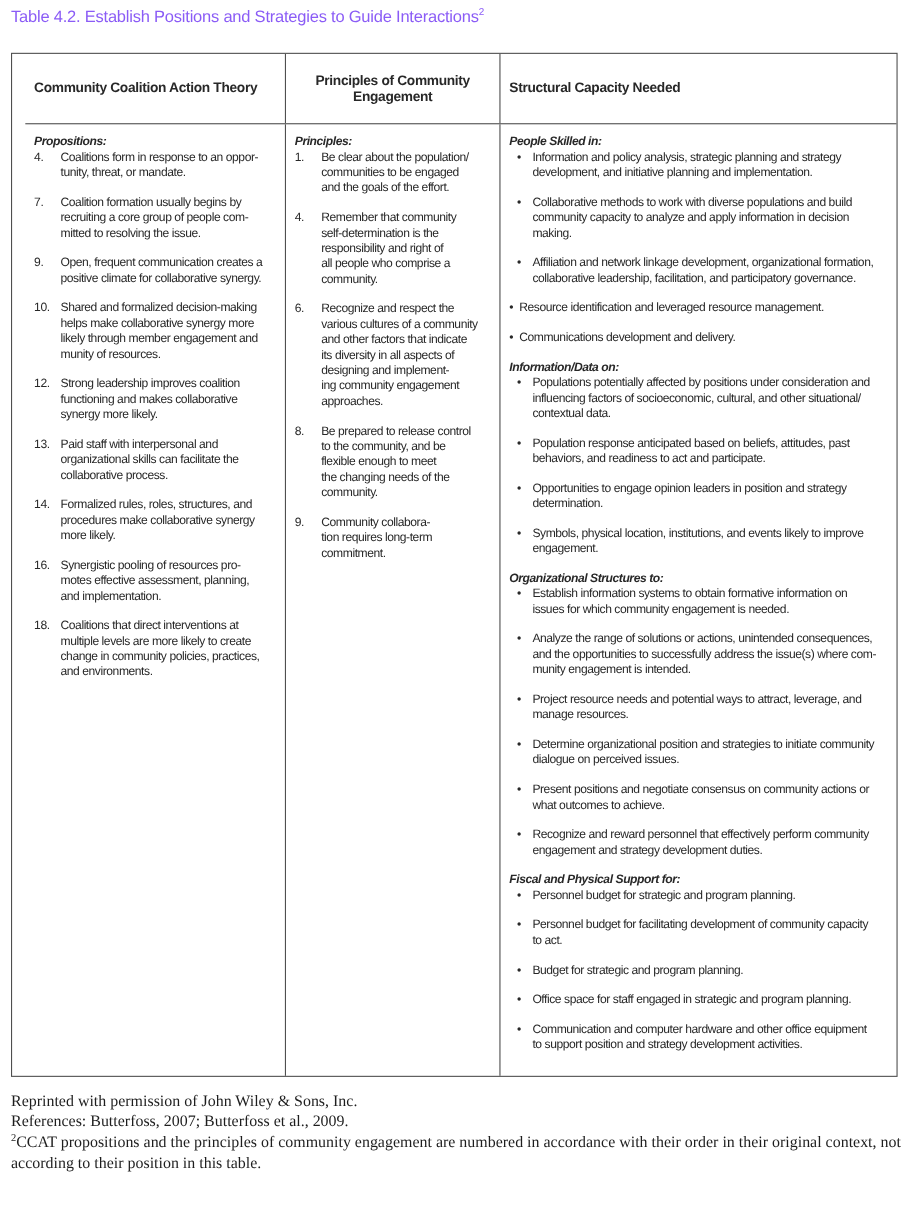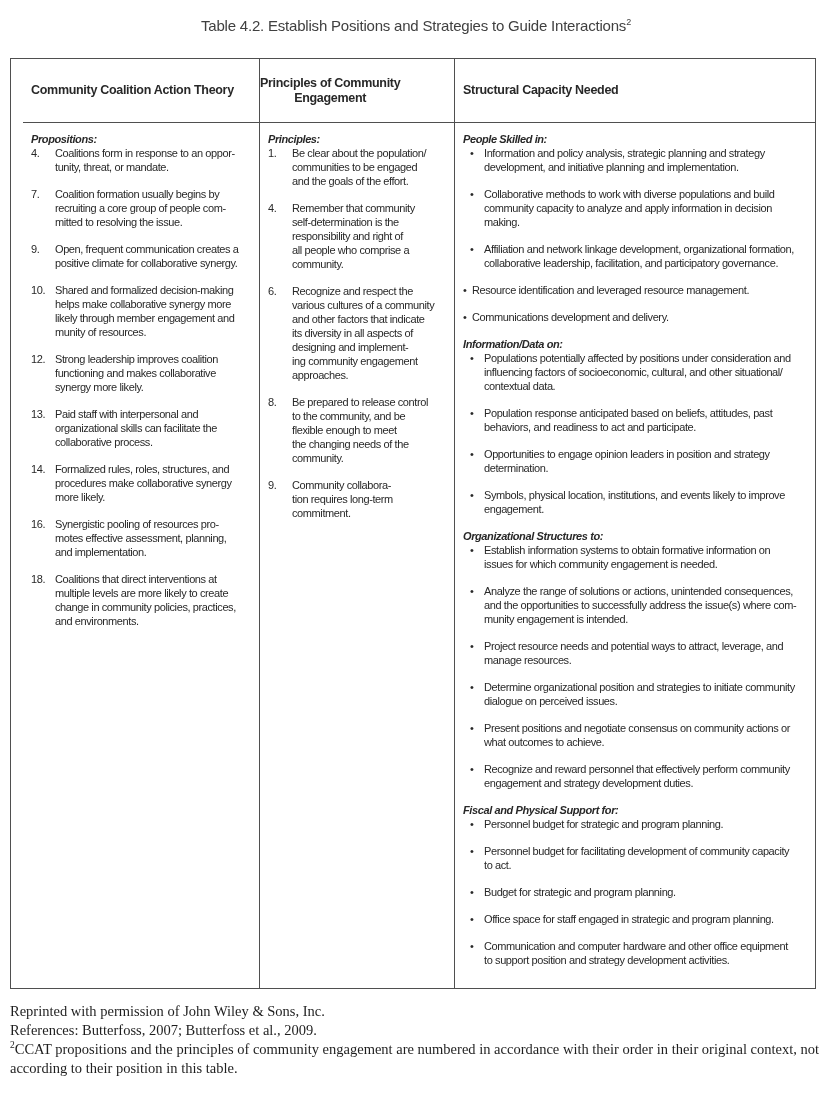--- a/index.html
+++ b/index.html
@@ -6,24 +6,23 @@
   body {
     width: 832px; height: 1106px;
     background: #ffffff;
     overflow: hidden;
     font-family: "Liberation Sans", sans-serif;
   }
   .page { padding: 6px 10px 0 10px; box-sizing: border-box; }
 
   .doc-title {
     font-size: 15px;
-    color: #404040;
+    color: #8b5cf6;
     letter-spacing: -0.2px;
-    margin-top: 11px;
-    text-align: center;
+    margin-top: 0;
   }
   .doc-title sup { font-size: 9px; }
 
   .tbl {
     margin-top: 24px;
     width: 806px;
     box-sizing: border-box;
     border: 1.5px solid #4f4f4f;
     color: #282828;
     letter-spacing: -0.4px;
@@ -36,21 +35,21 @@
   .c2 { width: 195px; border-left: 1px solid #4f4f4f; }
   .c3 { flex: 1; border-left: 1px solid #4f4f4f; }
 
   .th {
     display: flex; align-items: center;
     font-weight: bold; font-size: 12.5px;
     letter-spacing: -0.3px;
     line-height: 15px;
   }
   .th.c1, .th.c3 { padding: 0 8px; }
-  .th.c2 { text-align: center; }
+  .th.c2 { justify-content: center; text-align: center; }
 
   .td {
     padding: 9px 4px 8px 8px;
     font-size: 11px;
     line-height: 14px;
   }
   .lines { white-space: pre-line; }
 
   .sec-heading { font-weight: bold; font-style: italic; }
 

